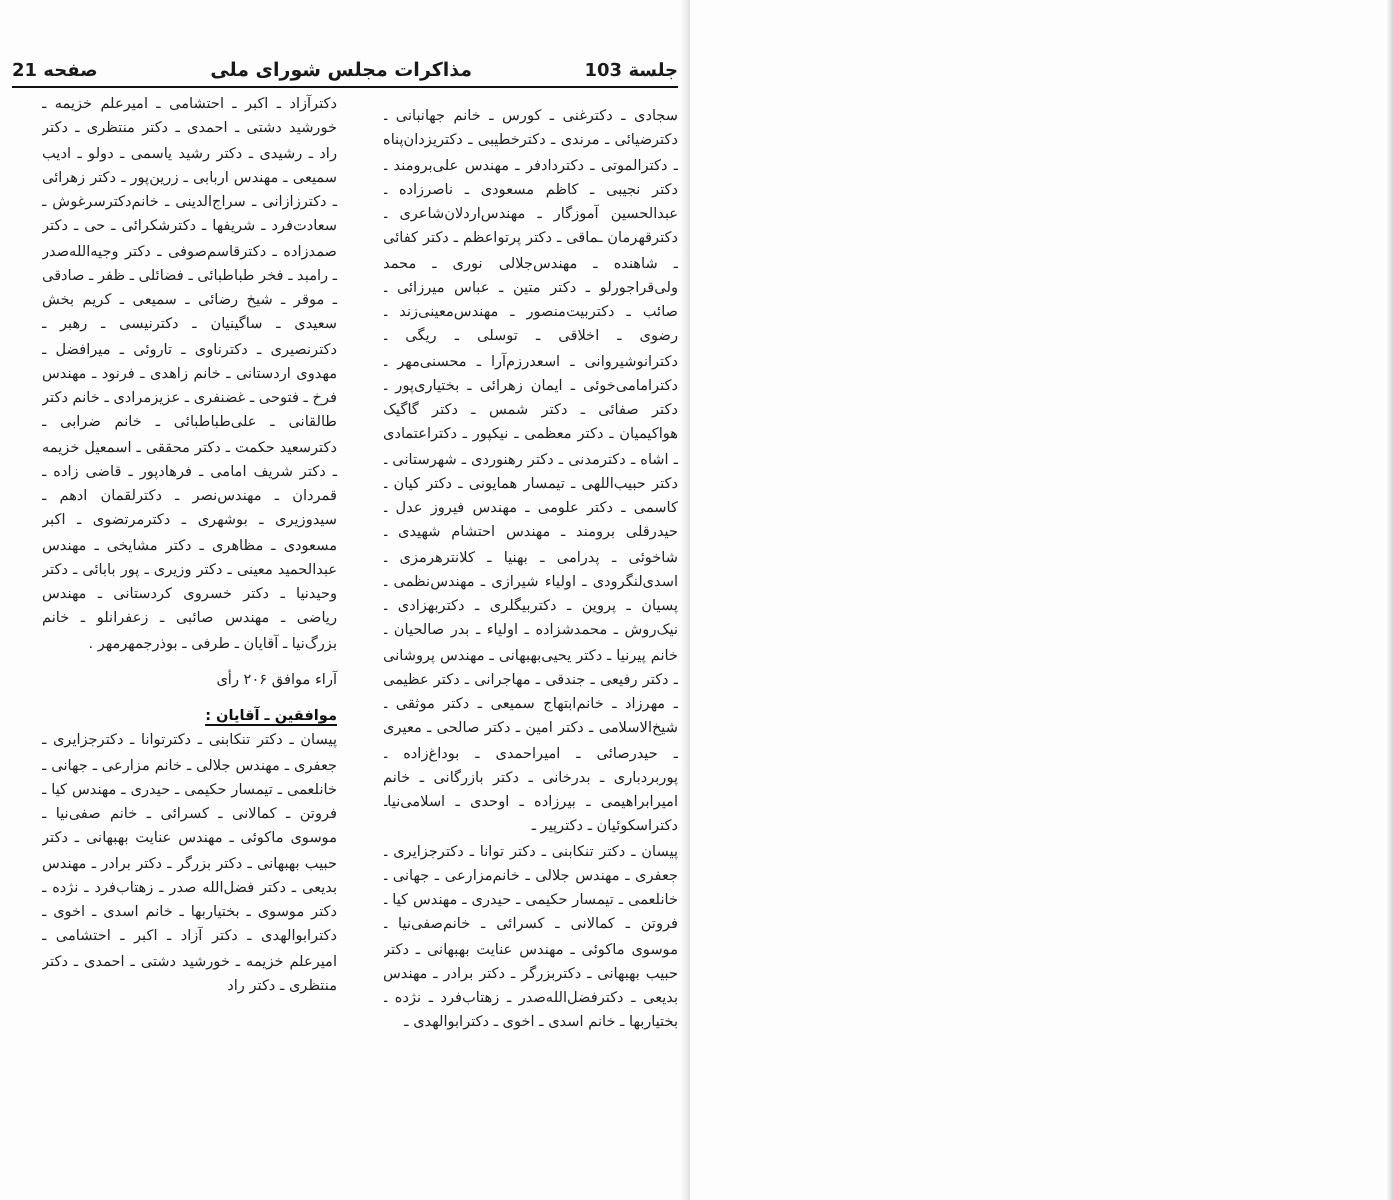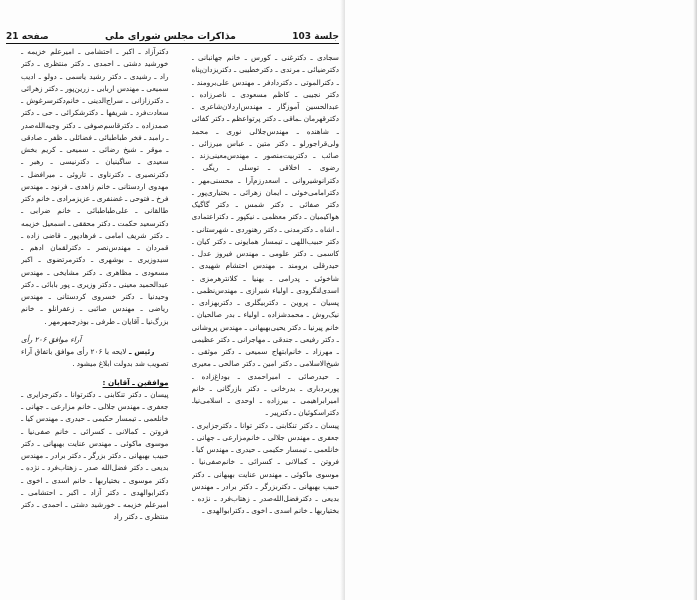--- a/index.html
+++ b/index.html
@@ -38,21 +38,21 @@
     position: absolute; top: 46px; display: flex; direction: rtl; gap: 8px;
   }
   .page.left .cols { left: 6px; width: 333px; }
   .col {
     flex: 1; direction: rtl; text-align: justify;
     font-size: 7.3px; line-height: 12.25px; color: #222;
     overflow: hidden; height: 520px; margin-left: 15px;
   }
   .col p { margin: 0; }
   .col .indent { text-indent: 14px; }
-  .col .center { text-align: left; font-style: italic; }
+  .col .center { text-align: right; }
   .col .bold { font-weight: bold; color: #111; }
   .col .subhead { font-weight: bold; text-decoration: underline; text-underline-offset: 2px; }
   .col .gap { height: 6px; }
   .speaker { font-weight: bold; }
 </style>
 </head>
 <body>
 
 <div class="spread">
 
@@ -65,24 +65,20 @@
     <div class="cols">
       <div class="col">
         <div class="gap"></div>
         <p>سجادی ـ دکترغنی ـ کورس ـ خانم جهانبانی ـ دکترضیائی ـ مرندی ـ دکترخطیبی ـ دکتریزدان‌پناه ـ دکترالموتی ـ دکتردادفر ـ مهندس علی‌برومند ـ دکتر نجیبی ـ کاظم مسعودی ـ ناصرزاده ـ عبدالحسین آموزگار ـ مهندس‌اردلان‌شاعری ـ دکترقهرمان ـماقی ـ دکتر پرتواعظم ـ دکتر کفائی ـ شاهنده ـ مهندس‌جلالی نوری ـ محمد ولی‌قراجورلو ـ دکتر متین ـ عباس میرزائی ـ صائب ـ دکتربیت‌منصور ـ مهندس‌معینی‌زند ـ رضوی ـ اخلاقی ـ توسلی ـ ریگی ـ دکترانوشیروانی ـ اسعدرزم‌آرا ـ محسنی‌مهر ـ دکترامامی‌خوئی ـ ایمان زهرائی ـ بختیاری‌پور ـ دکتر صفائی ـ دکتر شمس ـ دکتر گاگیک هواکیمیان ـ دکتر معظمی ـ نیکپور ـ دکتراعتمادی ـ اشاه ـ دکترمدنی ـ دکتر رهنوردی ـ شهرستانی ـ دکتر حبیب‌اللهی ـ تیمسار همایونی ـ دکتر کیان ـ کاسمی ـ دکتر علومی ـ مهندس فیروز عدل ـ حیدرقلی برومند ـ مهندس احتشام شهیدی ـ شاخوئی ـ پدرامی ـ بهنیا ـ کلانترهرمزی ـ اسدی‌لنگرودی ـ اولیاء شیرازی ـ مهندس‌نظمی ـ پسیان ـ پروین ـ دکتربیگلری ـ دکتربهزادی ـ نیک‌روش ـ محمدشزاده ـ اولیاء ـ بدر صالحیان ـ خانم پیرنیا ـ دکتر یحیی‌بهبهانی ـ مهندس پروشانی ـ دکتر رفیعی ـ جندقی ـ مهاجرانی ـ دکتر عظیمی ـ مهرزاد ـ خانم‌ابتهاج سمیعی ـ دکتر موثقی ـ شیخ‌الاسلامی ـ دکتر امین ـ دکتر صالحی ـ معیری ـ حیدرصائی ـ امیراحمدی ـ بوداغ‌زاده ـ پوربردباری ـ بدرخانی ـ دکتر بازرگانی ـ خانم امیرابراهیمی ـ بیرزاده ـ اوحدی ـ اسلامی‌نیاـ دکتراسکوئیان ـ دکترپیر ـ</p>
         <p>پیسان ـ دکتر تنکابنی ـ دکتر توانا ـ دکترجزایری ـ جعفری ـ مهندس جلالی ـ خانم‌مزارعی ـ جهانی ـ خانلعمی ـ تیمسار حکیمی ـ حیدری ـ مهندس کیا ـ فروتن ـ کمالانی ـ کسرائی ـ خانم‌صفی‌نیا ـ موسوی ماکوئی ـ مهندس عنایت بهبهانی ـ دکتر حبیب بهبهانی ـ دکتربزرگر ـ دکتر برادر ـ مهندس بدیعی ـ دکترفضل‌الله‌صدر ـ زهتاب‌فرد ـ نژده ـ بختیاربها ـ خانم اسدی ـ اخوی ـ دکترابوالهدی ـ</p>
       </div>
       <div class="col">
         <p>دکترآزاد ـ اکبر ـ احتشامی ـ امیرعلم خزیمه ـ خورشید دشتی ـ احمدی ـ دکتر منتظری ـ دکتر راد ـ رشیدی ـ دکتر رشید یاسمی ـ دولو ـ ادیب سمیعی ـ مهندس اربابی ـ زرین‌پور ـ دکتر زهرائی ـ دکترزازانی ـ سراج‌الدینی ـ خانم‌دکترسرغوش ـ سعادت‌فرد ـ شریفها ـ دکترشکرائی ـ حی ـ دکتر صمدزاده ـ دکترقاسم‌صوفی ـ دکتر وجیه‌الله‌صدر ـ رامبد ـ فخر طباطبائی ـ فضائلی ـ ظفر ـ صادقی ـ موقر ـ شیخ رضائی ـ سمیعی ـ کریم بخش سعیدی ـ ساگینیان ـ دکترنیسی ـ رهبر ـ دکترنصیری ـ دکترناوی ـ تاروئی ـ میرافضل ـ مهدوی اردستانی ـ خانم زاهدی ـ فرنود ـ مهندس فرخ ـ فتوحی ـ غضنفری ـ عزیزمرادی ـ خانم دکتر طالقانی ـ علی‌طباطبائی ـ خانم ضرابی ـ دکترسعید حکمت ـ دکتر محققی ـ اسمعیل خزیمه ـ دکتر شریف امامی ـ فرهادپور ـ قاضی زاده ـ قمردان ـ مهندس‌نصر ـ دکترلقمان ادهم ـ سیدوزیری ـ بوشهری ـ دکترمرتضوی ـ اکبر مسعودی ـ مظاهری ـ دکتر مشایخی ـ مهندس عبدالحمید معینی ـ دکتر وزیری ـ پور بابائی ـ دکتر وحیدنیا ـ دکتر خسروی کردستانی ـ مهندس ریاضی ـ مهندس صائبی ـ زعفرانلو ـ خانم بزرگ‌نیا ـ آقایان ـ طرفی ـ بوذرجمهرمهر .</p>
         <div class="gap"></div>
         <p class="center">آراء موافق ۲۰۶ رأی</p>
-        <p class="indent">
-          <span class="speaker">رئیس ـ</span>
-          <span>لایحه با ۲۰۶ رأی موافق باتفاق آراء تصویب شد بدولت ابلاغ میشود .</span>
-        </p>
         <div class="gap"></div>
         <p class="bold"><span class="subhead">موافقین ـ آقایان :</span></p>
         <p>پیسان ـ دکتر تنکابنی ـ دکترتوانا ـ دکترجزایری ـ جعفری ـ مهندس جلالی ـ خانم مزارعی ـ جهانی ـ خانلعمی ـ تیمسار حکیمی ـ حیدری ـ مهندس کیا ـ فروتن ـ کمالانی ـ کسرائی ـ خانم صفی‌نیا ـ موسوی ماکوئی ـ مهندس عنایت بهبهانی ـ دکتر حبیب بهبهانی ـ دکتر بزرگر ـ دکتر برادر ـ مهندس بدیعی ـ دکتر فضل‌الله صدر ـ زهتاب‌فرد ـ نژده ـ دکتر موسوی ـ بختیاربها ـ خانم اسدی ـ اخوی ـ دکترابوالهدی ـ دکتر آزاد ـ اکبر ـ احتشامی ـ امیرعلم خزیمه ـ خورشید دشتی ـ احمدی ـ دکتر منتظری ـ دکتر راد</p>
       </div>
     </div>
   </div>
 
   <div class="gutter"></div>
 
   <div class="page right">

